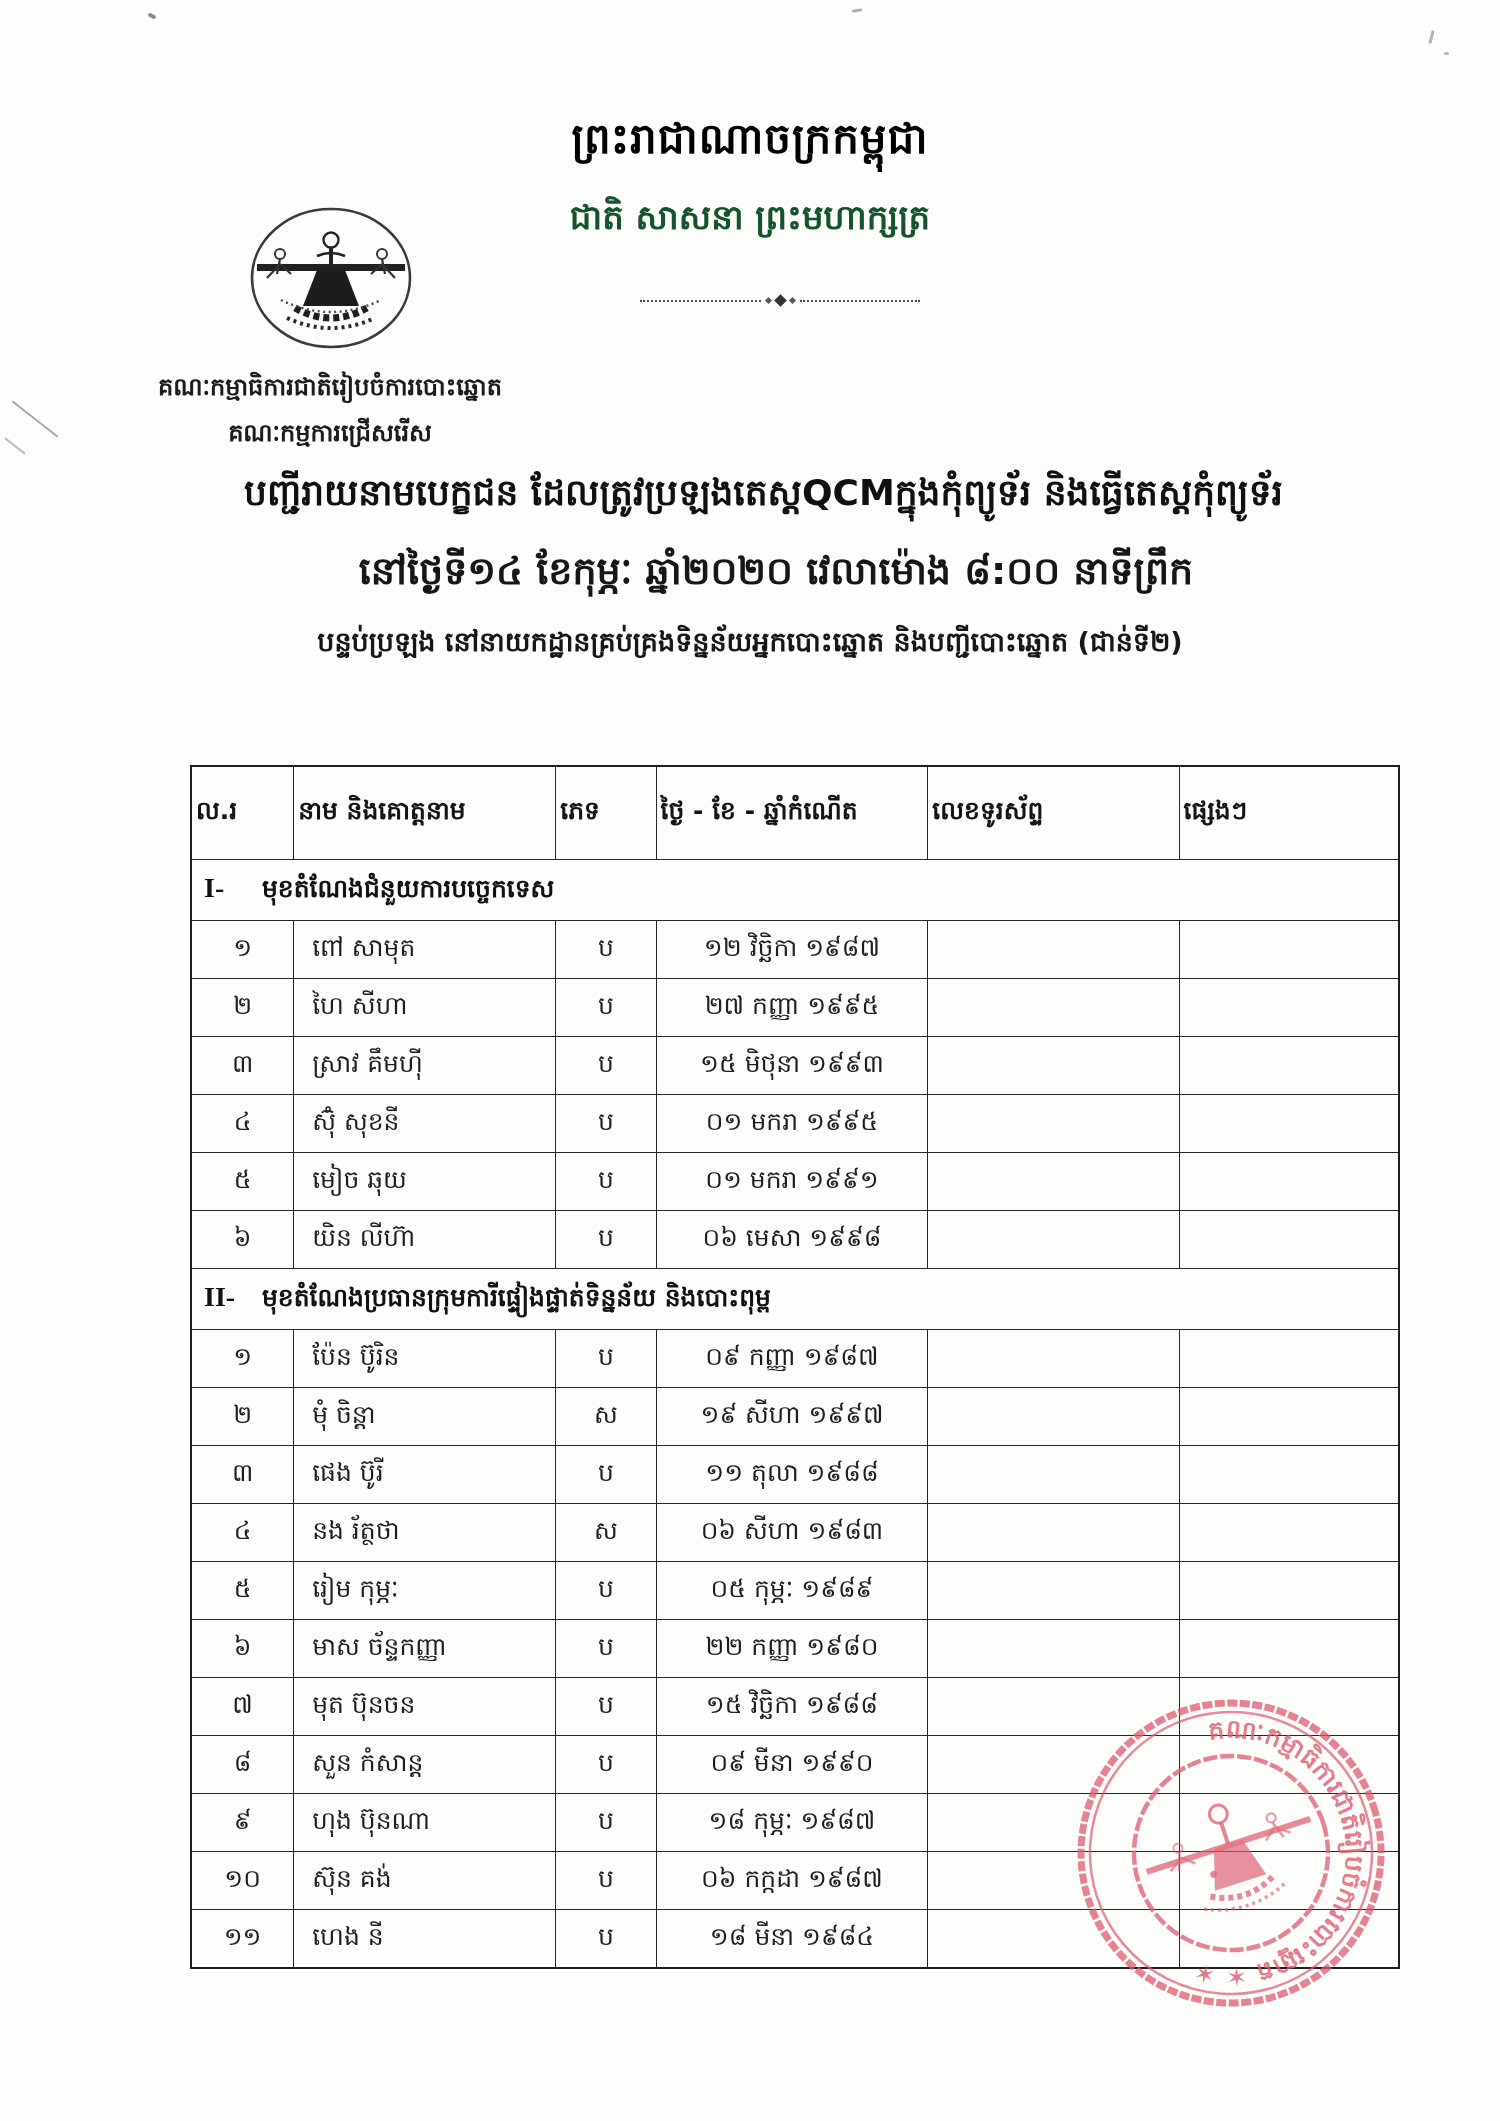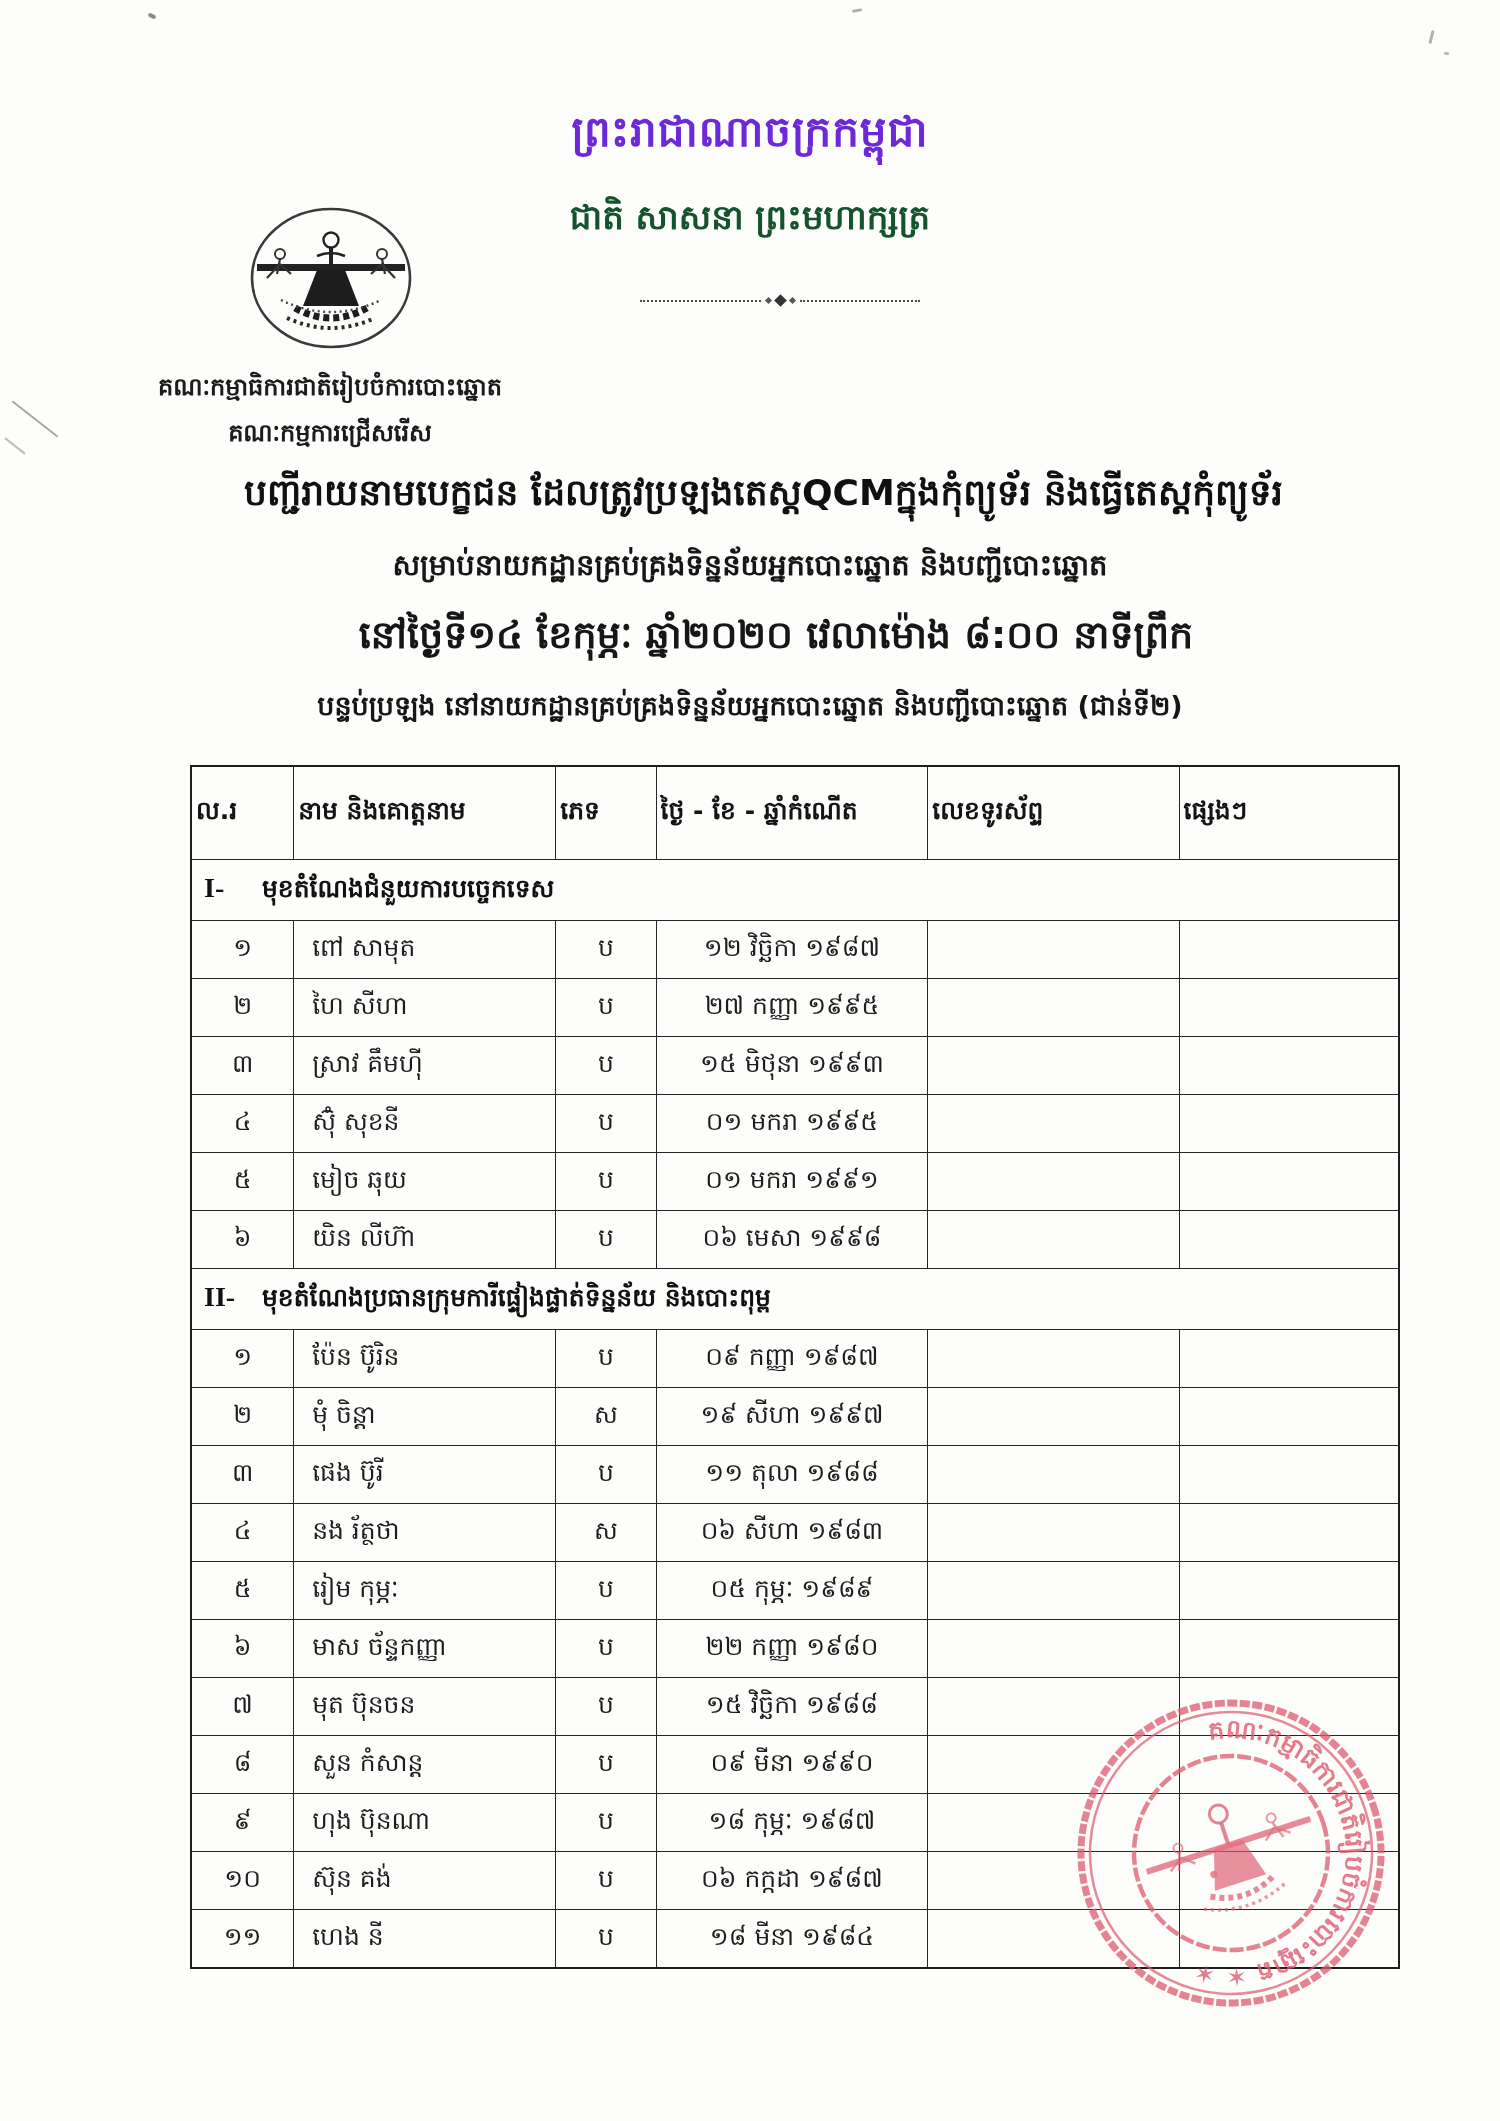--- a/index.html
+++ b/index.html
@@ -2,22 +2,22 @@
 <html><head>
 <meta charset="utf-8">
 <style>
   html,body{margin:0;padding:0;background:#d8d8d8;}
   .page{
     position:relative;width:1500px;height:2121px;margin:0 auto;
     background:#fdfdfb;overflow:hidden;color:#161616;
     font-family:"DejaVu Sans", sans-serif;
   }
   
-  .kingdom{position:absolute;top:105px;left:0;width:100%;text-align:center;
-    font-size:42px;font-weight:bold;letter-spacing:1px;color:#6d28d9;}
+  .kingdom{position:absolute;top:112px;left:0;width:100%;text-align:center;
+    font-size:42px;font-weight:bold;letter-spacing:1px;color:#000000;}
   .motto{position:absolute;top:196px;left:0;width:100%;text-align:center;
     font-size:34px;font-weight:bold;color:#14532d;}
   .divider{position:absolute;top:296px;left:640px;width:280px;display:flex;
     align-items:center;justify-content:center;gap:5px;}
   .divider::before,.divider::after{content:"";flex:1;border-top:2px dotted #4a4a4a;height:0;}
   .divider .dia{width:9px;height:9px;background:#333;transform:rotate(45deg);}
   .divider .dia.small{width:5px;height:5px;background:#555;}
 
   
   .emblem{position:absolute;left:247px;top:204px;width:168px;height:152px;}
@@ -95,21 +95,20 @@
       <path d="M135 55 L138 70 M135 60 L148 74 M135 60 L124 70" stroke="#333" stroke-width="2.2" fill="none"></path>
 
       <path d="M34 96 Q84 120 134 96" stroke="#444" stroke-width="2.4" fill="none" stroke-dasharray="2 3.5"></path>
     </svg>
   </div>
   <div class="org1">គណៈកម្មាធិការជាតិរៀបចំការបោះឆ្នោត</div>
   <div class="org2">គណៈកម្មការជ្រើសរើស</div>
 
   <div class="titles">
     <div class="t1">បញ្ជីរាយនាមបេក្ខជន ដែលត្រូវប្រឡងតេស្តQCMក្នុងកុំព្យូទ័រ និងធ្វើតេស្តកុំព្យូទ័រ</div>
-    <div class="t2">សម្រាប់នាយកដ្ឋានគ្រប់គ្រងទិន្នន័យអ្នកបោះឆ្នោត និងបញ្ជីបោះឆ្នោត</div>
     <div class="t3">នៅថ្ងៃទី១៤ ខែកុម្ភៈ ឆ្នាំ២០២០ វេលាម៉ោង ៨:០០ នាទីព្រឹក</div>
     <div class="t4">បន្ទប់ប្រឡង នៅនាយកដ្ឋានគ្រប់គ្រងទិន្នន័យអ្នកបោះឆ្នោត និងបញ្ជីបោះឆ្នោត (ជាន់ទី២)</div>
   </div>
 
   <table class="cand">
     <colgroup>
       <col style="width:8.5%">
         <col style="width:21.7%">
         <col style="width:8.3%">
       <col style="width:22.5%">

